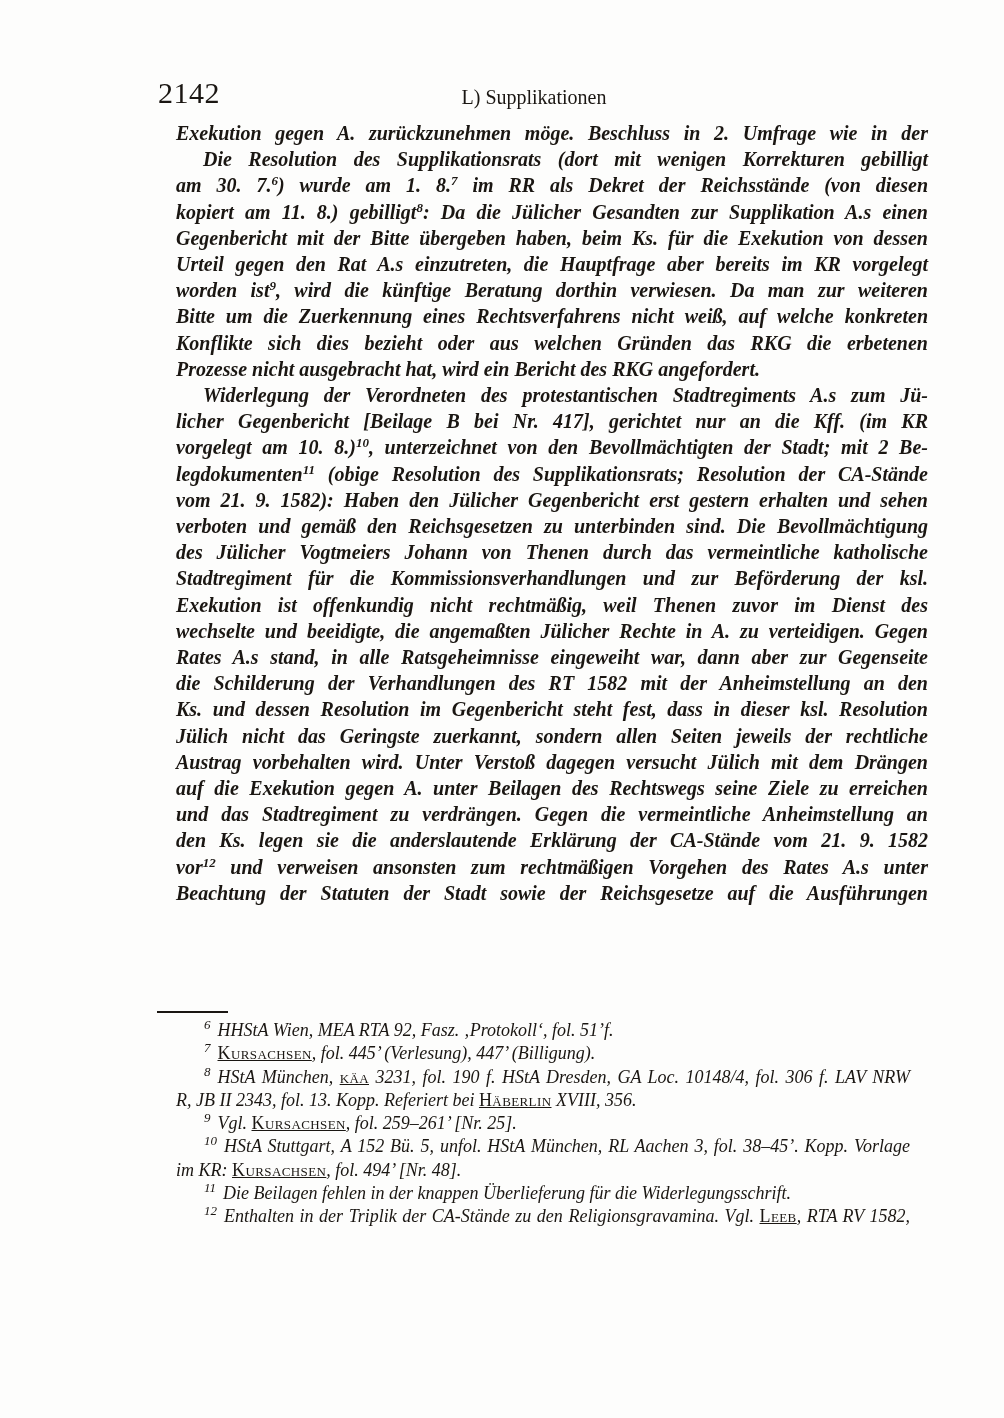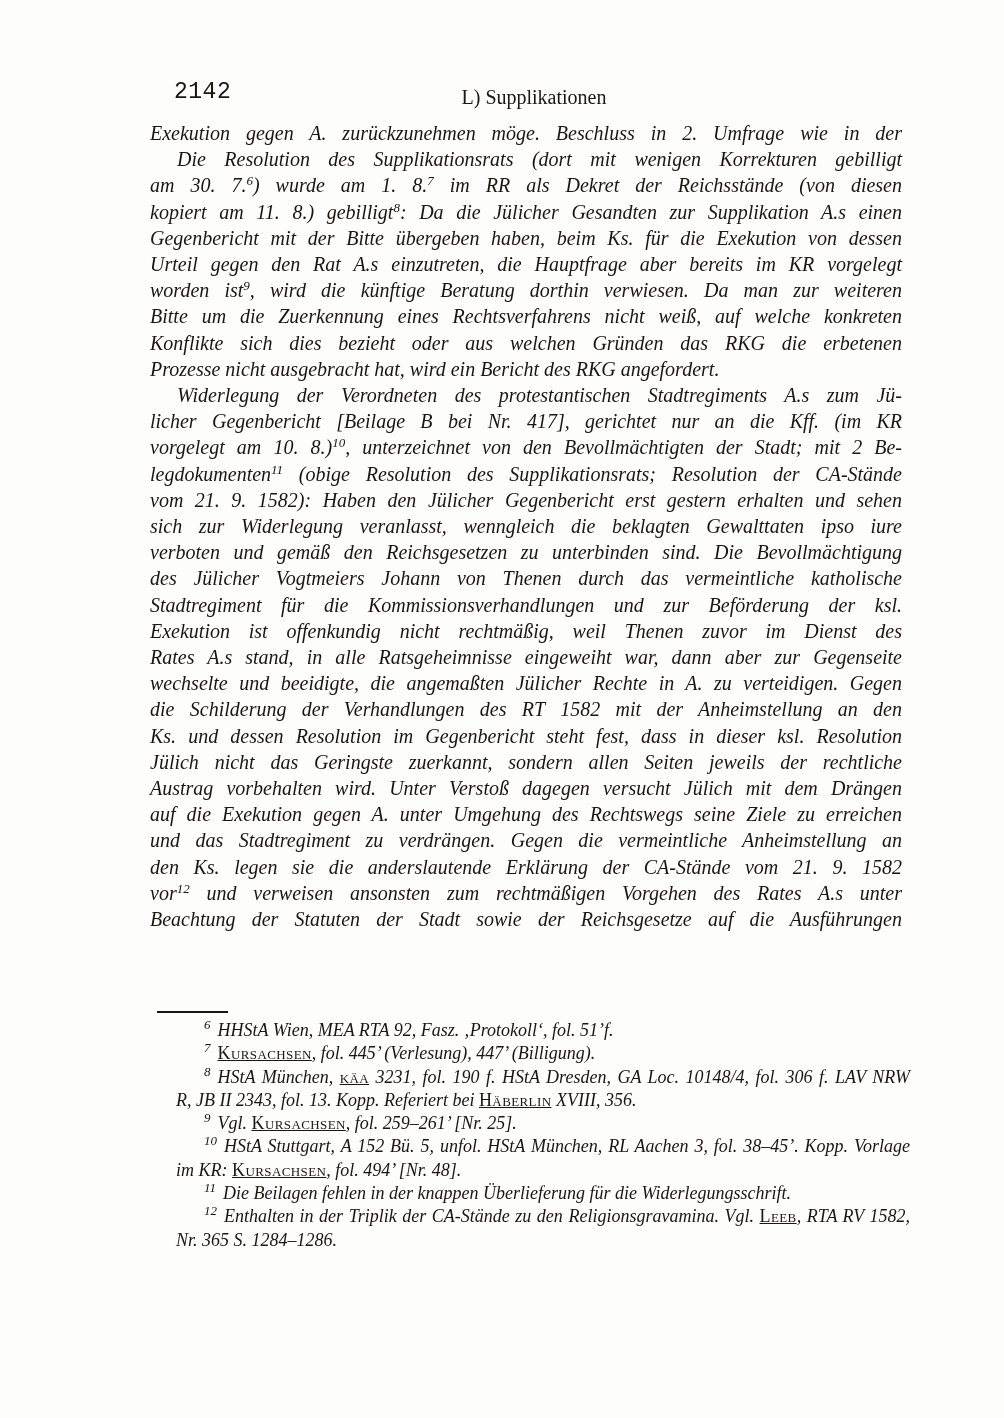--- a/index.html
+++ b/index.html
@@ -21,45 +21,45 @@
   .pagehead {
     position: absolute;
     left: 158px;
     top: 81px;
     width: 752px;
     height: 28px;
     font-style: normal;
   }
   .pagenum {
     position: absolute;
-    left: 16px;
+    left: 0;
     top: 0;
-    font-size: 23px;
+    font-size: 30px;
     line-height: 23px;
     letter-spacing: 0.5px;
-    font-family: Liberation Mono, monospace;
   }
   .runhead {
     position: absolute;
     left: 0;
     right: 0;
     top: 6px;
     text-align: center;
     font-size: 20px;
     line-height: 20px;
   }
   
   .bodytext {
     position: absolute;
-    left: 150px;
+    left: 176px;
     top: 120px;
     width: 752px;
     font-size: 20px;
     font-style: italic;
     line-height: 26.2px;
+    font-weight: bold;
   }
   .line {
     text-align: justify;
     text-align-last: justify;
   }
   .line.noj { text-align-last: auto; }
   .line.indent { text-indent: 27px; }
   
   .bodytext sup, .footnotes sup {
     font-size: 13px;
@@ -127,46 +127,44 @@
       <div class="line">Urteil gegen den Rat A.s einzutreten, die Hauptfrage aber bereits im KR vorgelegt</div>
       <div class="line">worden ist<sup>9</sup>, wird die künftige Beratung dorthin verwiesen. Da man zur weiteren</div>
       <div class="line">Bitte um die Zuerkennung eines Rechtsverfahrens nicht weiß, auf welche konkreten</div>
       <div class="line">Konflikte sich dies bezieht oder aus welchen Gründen das RKG die erbetenen</div>
       <div class="line noj">Prozesse nicht ausgebracht hat, wird ein Bericht des RKG angefordert.</div>
       <div class="line indent">Widerlegung der Verordneten des protestantischen Stadtregiments A.s zum Jü-</div>
       <div class="line">licher Gegenbericht [Beilage B bei Nr. 417], gerichtet nur an die Kff. (im KR</div>
       <div class="line">vorgelegt am 10. 8.)<sup>10</sup>, unterzeichnet von den Bevollmächtigten der Stadt; mit 2 Be-</div>
       <div class="line">legdokumenten<sup>11</sup> (obige Resolution des Supplikationsrats; Resolution der CA-Stände</div>
       <div class="line">vom 21. 9. 1582): Haben den Jülicher Gegenbericht erst gestern erhalten und sehen</div>
-      <div class="line">sich zur Widerlegung veranlasst, wenngleich die beklagten Gewalttaten ipso iure</div>
       <div class="line">verboten und gemäß den Reichsgesetzen zu unterbinden sind. Die Bevollmächtigung</div>
       <div class="line">des Jülicher Vogtmeiers Johann von Thenen durch das vermeintliche katholische</div>
       <div class="line">Stadtregiment für die Kommissionsverhandlungen und zur Beförderung der ksl.</div>
       <div class="line">Exekution ist offenkundig nicht rechtmäßig, weil Thenen zuvor im Dienst des</div>
+      <div class="line">wechselte und beeidigte, die angemaßten Jülicher Rechte in A. zu verteidigen. Gegen</div>
       <div class="line">Rates A.s stand, in alle Ratsgeheimnisse eingeweiht war, dann aber zur Gegenseite</div>
-      <div class="line">wechselte und beeidigte, die angemaßten Jülicher Rechte in A. zu verteidigen. Gegen</div>
       <div class="line">die Schilderung der Verhandlungen des RT 1582 mit der Anheimstellung an den</div>
       <div class="line">Ks. und dessen Resolution im Gegenbericht steht fest, dass in dieser ksl. Resolution</div>
       <div class="line">Jülich nicht das Geringste zuerkannt, sondern allen Seiten jeweils der rechtliche</div>
       <div class="line">Austrag vorbehalten wird. Unter Verstoß dagegen versucht Jülich mit dem Drängen</div>
-      <div class="line">auf die Exekution gegen A. unter Umgehung des Rechtswegs seine Ziele zu erreichen</div>
+      <div class="line">auf die Exekution gegen A. unter Beilagen des Rechtswegs seine Ziele zu erreichen</div>
       <div class="line">und das Stadtregiment zu verdrängen. Gegen die vermeintliche Anheimstellung an</div>
       <div class="line">den Ks. legen sie die anderslautende Erklärung der CA-Stände vom 21. 9. 1582</div>
       <div class="line">vor<sup>12</sup> und verweisen ansonsten zum rechtmäßigen Vorgehen des Rates A.s unter</div>
       <div class="line">Beachtung der Statuten der Stadt sowie der Reichsgesetze auf die Ausführungen</div>
     </main>
 
   <div class="fnrule"></div>
 
   <section class="footnotes" id="footnotes">
       <div class="fnline noj first"><sup class="fnnum">6</sup>HHStA Wien, MEA RTA 92, Fasz. ‚Protokoll‘, fol. 51’f.</div>
       <div class="fnline noj first"><sup class="fnnum">7</sup><span class="sc">Kursachsen</span>, fol. 445’ (Verlesung), 447’ (Billigung).</div>
       <div class="fnline first"><sup class="fnnum">8</sup>HStA München, <span class="sc">käa</span> 3231, fol. 190 f. HStA Dresden, GA Loc. 10148/4, fol. 306 f. LAV NRW</div>
       <div class="fnline noj">R, JB II 2343, fol. 13. Kopp. Referiert bei <span class="sc">Häberlin</span> XVIII, 356.</div>
       <div class="fnline noj first"><sup class="fnnum">9</sup>Vgl. <span class="sc">Kursachsen</span>, fol. 259–261’ [Nr. 25].</div>
       <div class="fnline first"><sup class="fnnum">10</sup>HStA Stuttgart, A 152 Bü. 5, unfol. HStA München, RL Aachen 3, fol. 38–45’. Kopp. Vorlage</div>
       <div class="fnline noj">im KR: <span class="sc">Kursachsen</span>, fol. 494’ [Nr. 48].</div>
       <div class="fnline noj first"><sup class="fnnum">11</sup>Die Beilagen fehlen in der knappen Überlieferung für die Widerlegungsschrift.</div>
       <div class="fnline first"><sup class="fnnum">12</sup>Enthalten in der Triplik der CA-Stände zu den Religionsgravamina. Vgl. <span class="sc">Leeb</span>, RTA RV 1582,</div>
-      <div class="fnline noj">Nr. 365 S. 1284–1286.</div>
     </section>
 
 </div>
 
 </body></html>

